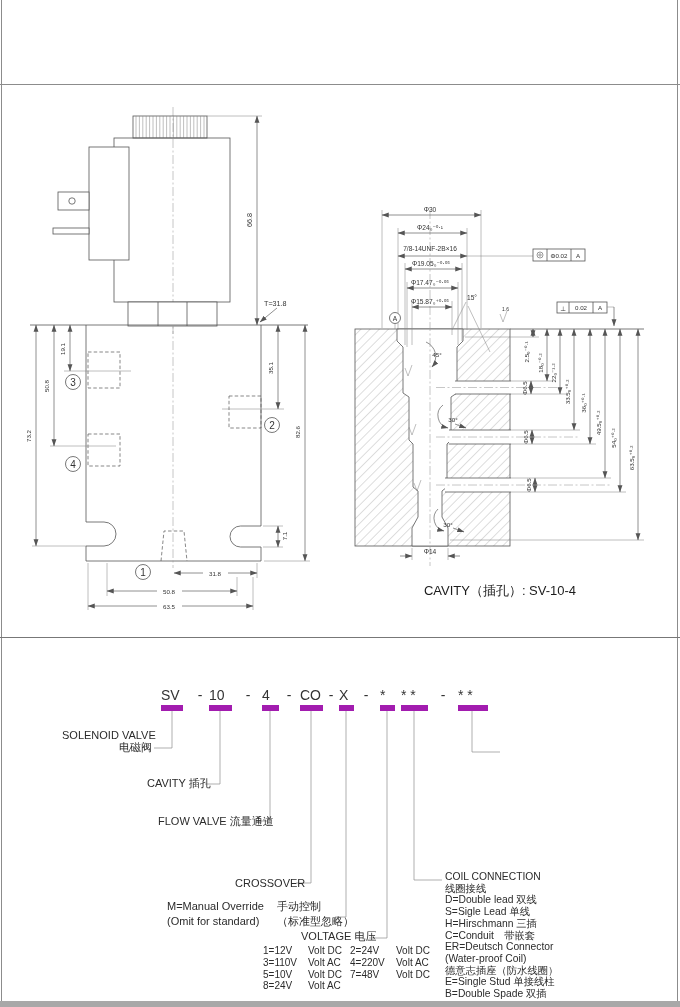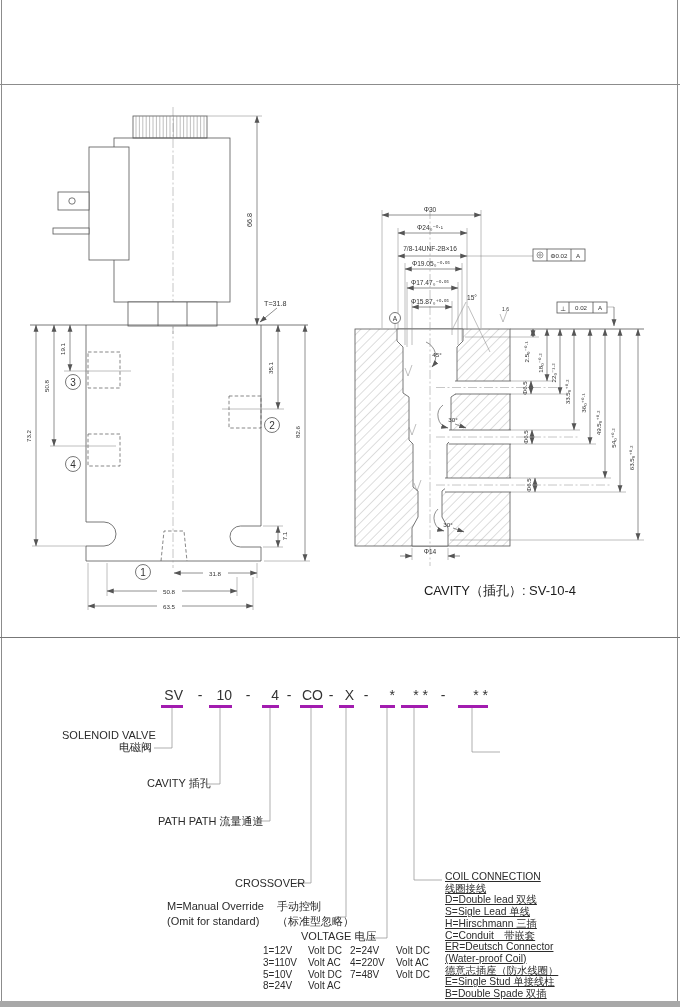--- a/index.html
+++ b/index.html
@@ -11,22 +11,22 @@
   .ln{stroke:#555;stroke-width:.8;fill:none;}
   .lnf{stroke:#555;stroke-width:.8;fill:#ffffff;}
   .thin{stroke:#8a8a8a;stroke-width:.55;fill:none;}
   .dim{stroke:#555;stroke-width:.65;fill:none;}
   .cl{stroke:#999;stroke-width:.55;fill:none;stroke-dasharray:9 2.5 2 2.5;}
   .dsh{stroke:#555;stroke-width:.7;fill:none;stroke-dasharray:3.5 2.2;}
   .t5{font-size:5px;} .t6{font-size:6.2px;} .t65{font-size:6.6px;} .t7{font-size:7.2px;} .t10{font-size:10px;}
   .mid{text-anchor:middle;}
   
   .order-heading{position:absolute;left:22px;top:643px;font-size:15px;color:#1c1c1c;letter-spacing:.5px;}
-  .seg{position:absolute;top:688px;height:17px;font-size:14px;color:#333;text-align:right;
-       border-bottom:3px solid #a21caf;line-height:15px;}
+  .seg{position:absolute;top:688px;height:17px;font-size:14px;color:#333;text-align:left;
+       border-bottom:6px solid #a21caf;line-height:15px;}
   .dashseg{position:absolute;top:688px;height:17px;font-size:14px;color:#333;text-align:center;line-height:15px;}
   .lbl{position:absolute;font-size:11px;color:#2b2b2b;line-height:12px;white-space:nowrap;}
   .lbl2{line-height:15px;}
   .vgrid{position:absolute;left:263px;top:945px;display:grid;grid-template-columns:45px 42px 46px 42px;
          grid-auto-rows:11.8px;font-size:10px;color:#2b2b2b;white-space:nowrap;}
   .block{position:absolute;font-size:10.3px;color:#2b2b2b;line-height:11.7px;white-space:nowrap;}
   .cav-title{position:absolute;left:370px;top:582px;width:260px;text-align:center;font-size:13px;color:#1c1c1c;}
 </style>
 </head>
 <body>
@@ -265,21 +265,21 @@
   <span class="seg" style="left:380px;width:15px;">*</span>
   <span class="seg" style="left:401px;width:27px;">* *</span>
   <span class="dashseg" style="left:438px;width:10px;">-</span>
   <span class="seg" style="left:458px;width:30px;">* *</span>
 
   <div class="lbl" style="left:62px;top:729px;width:90px;text-align:right;">
     <div>SOLENOID VALVE</div>
     <div>电磁阀</div>
   </div>
   <div class="lbl" style="left:147px;top:777px;">CAVITY 插孔</div>
-  <div class="lbl" style="left:158px;top:815px;">PATH PATH 流量通道</div>
+  <div class="lbl" style="left:158px;top:815px;">FLOW VALVE 流量通道</div>
   <div class="lbl" style="left:235px;top:877px;">CROSSOVER</div>
   <div class="lbl lbl2" style="left:167px;top:899px;">
     <div>M=Manual Override</div>
     <div>(Omit for standard)</div>
   </div>
   <div class="lbl lbl2" style="left:277px;top:899px;">
     <div>手动控制</div>
     <div>（标准型忽略）</div>
   </div>
   <div class="lbl" style="left:301px;top:930px;">VOLTAGE 电压</div>
@@ -296,21 +296,21 @@
     <span>5=10V</span>
     <span>Volt DC</span>
     <span>7=48V</span>
     <span>Volt DC</span>
     <span>8=24V</span>
     <span>Volt AC</span>
     <span></span>
     <span></span>
   </div>
 
-  <div class="block" style="left:445px;top:871px;text-decoration:underline;">
+  <div class="block" style="left:445px;top:871px;">
     <div>COIL CONNECTION</div>
     <div>线圈接线</div>
     <div>D=Double lead 双线</div>
     <div>S=Sigle Lead 单线</div>
     <div>H=Hirschmann 三插</div>
     <div>C=Conduit　带嵌套</div>
     <div>ER=Deutsch Connector</div>
     <div>(Water-proof Coil)</div>
     <div>德意志插座（防水线圈）</div>
     <div>E=Single Stud 单接线柱</div>

